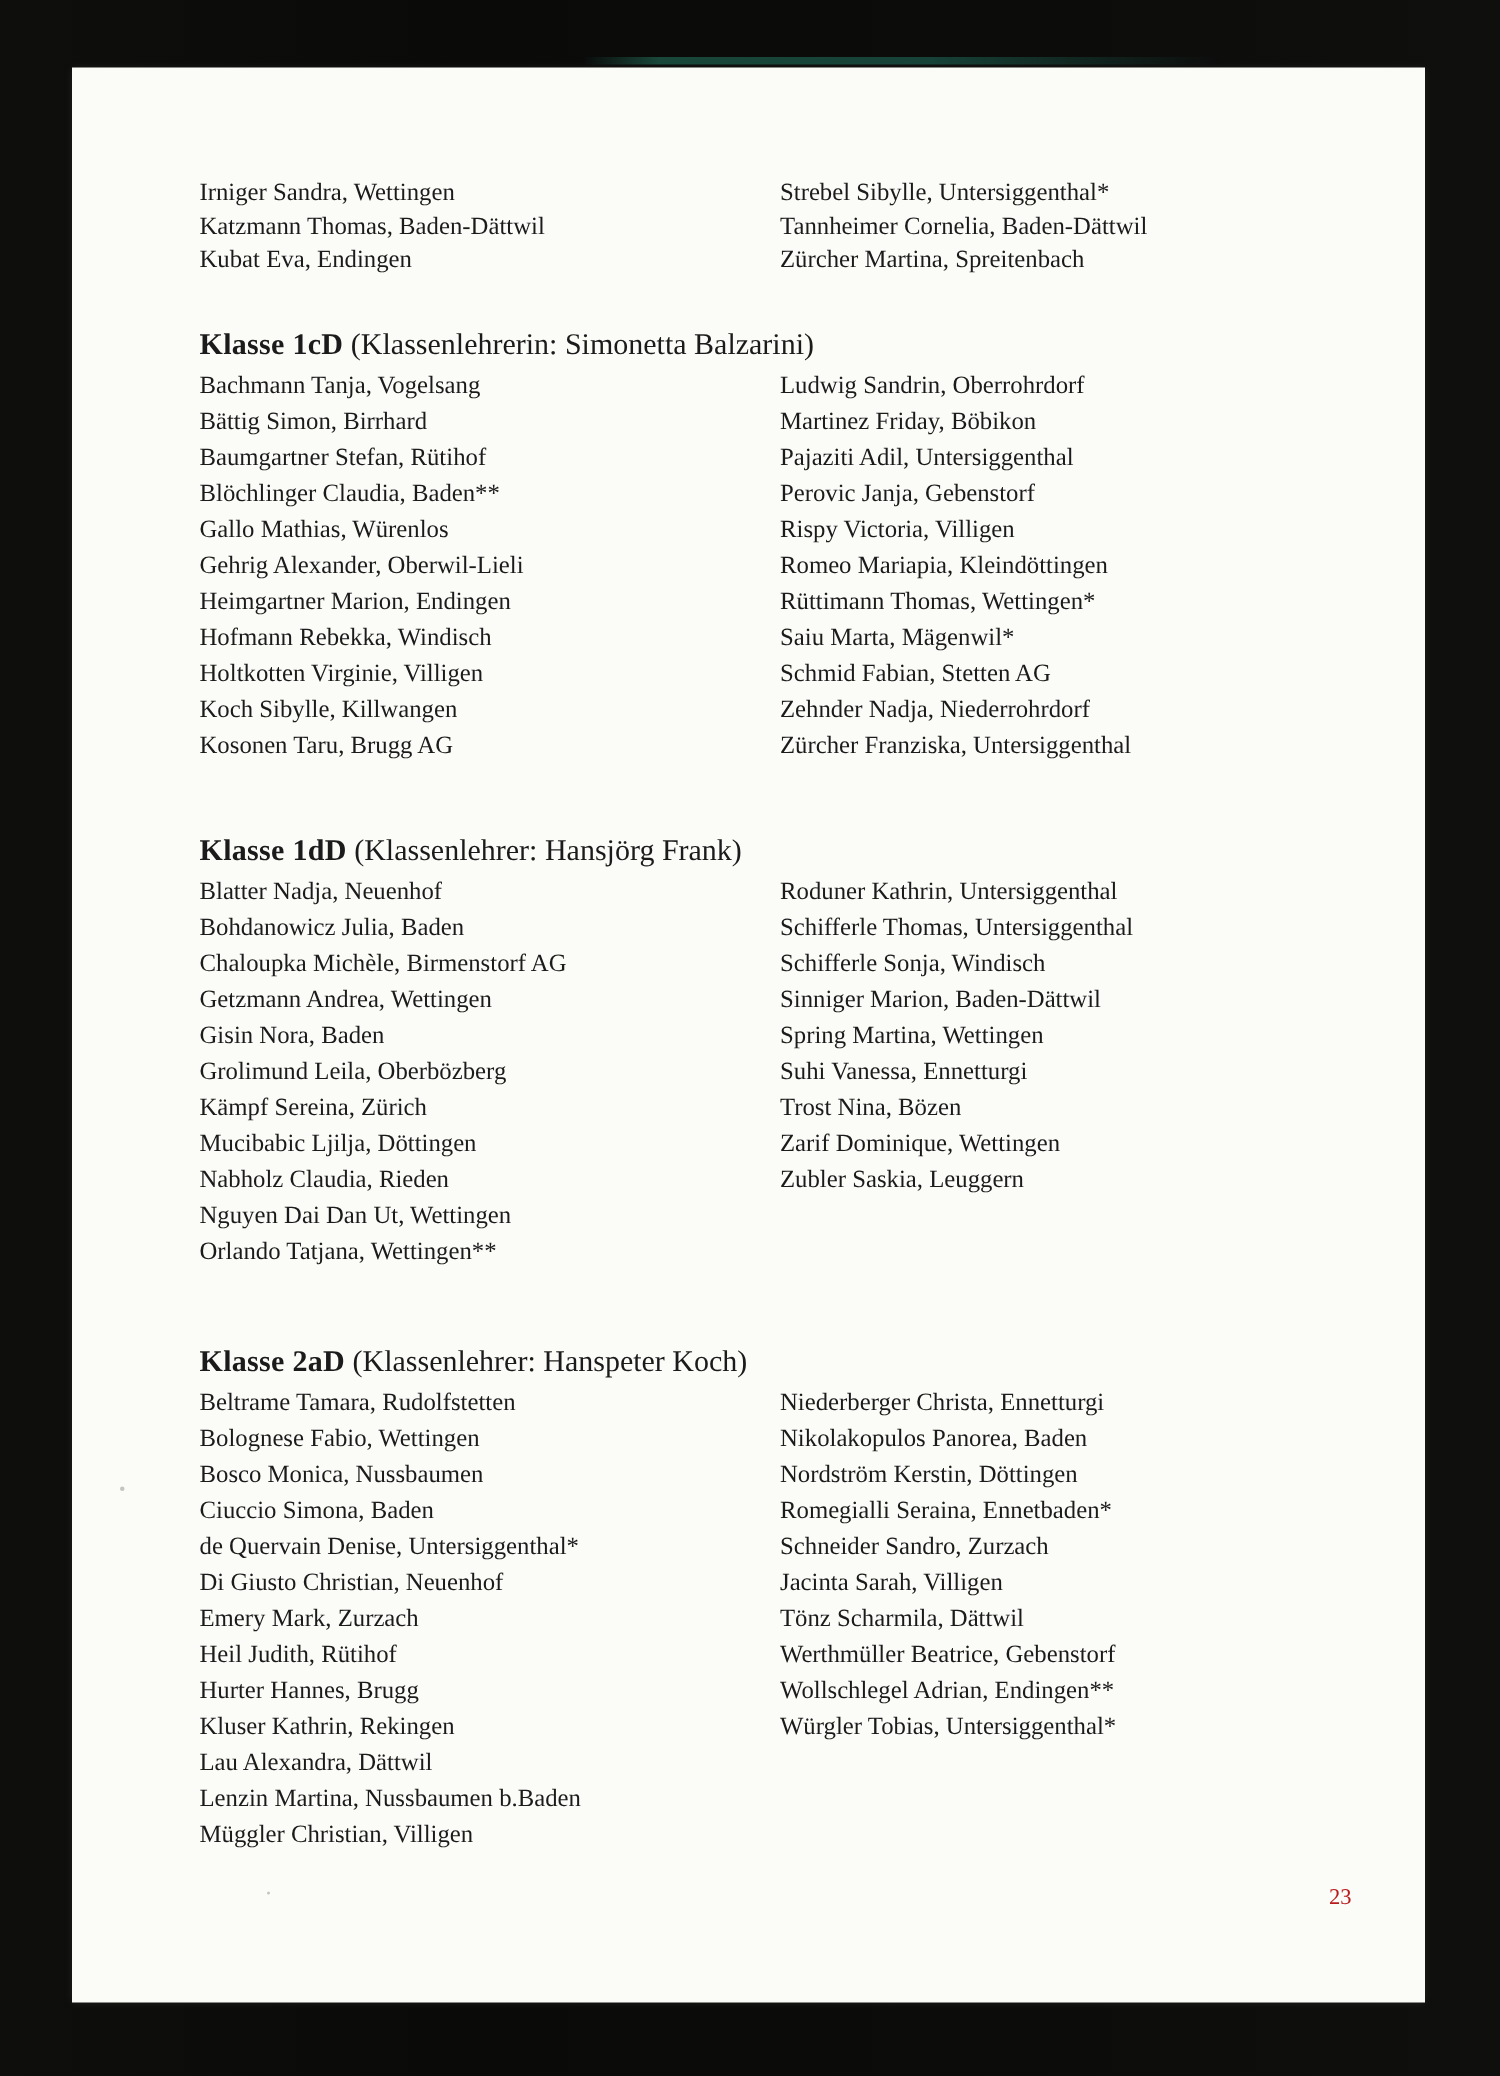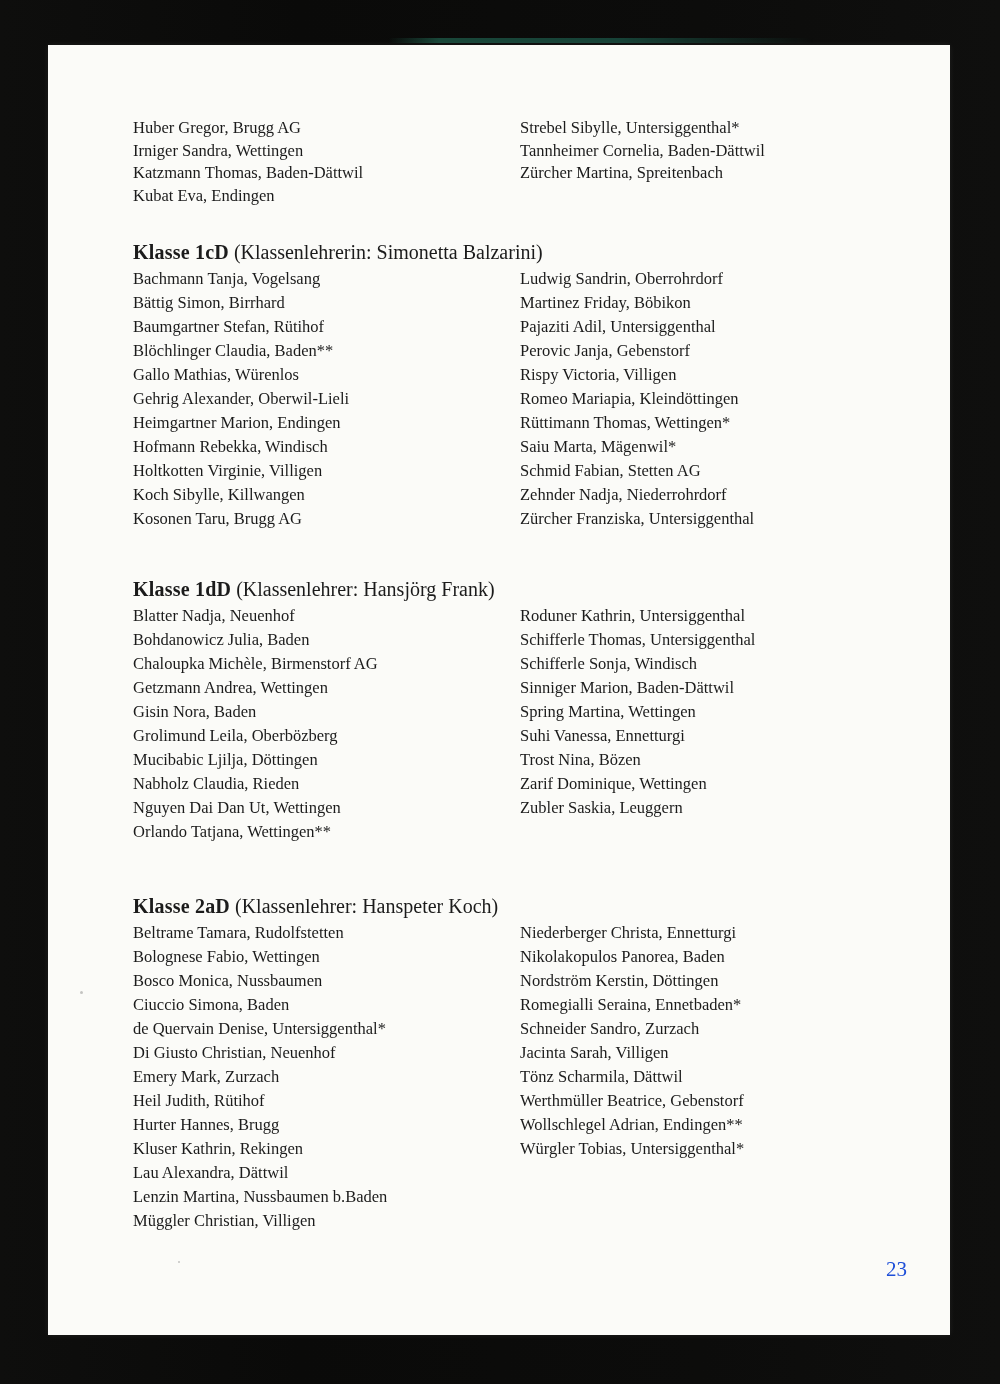--- a/index.html
+++ b/index.html
@@ -73,22 +73,22 @@
   .teacher-note { font-weight: normal; }
   .section li {
     font-size: 16.5px;
     line-height: 24px;
     white-space: nowrap;
   }
   .page-number {
     position: absolute;
     left: 838px;
     top: 1212px;
-    font-size: 21px;
-    color: #1d4ed8;
+    font-size: 15px;
+    color: #b91c1c;
   }
   .speck {
     position: absolute;
     background: rgba(0,0,0,0.22);
     border-radius: 50%;
   }
   .speck-1 { left: 32px; top: 946px; width: 3px; height: 3px; }
   .speck-2 { left: 130px; top: 1216px; width: 2px; height: 2px; }
 </style>
 </head>
@@ -98,21 +98,20 @@
   <div class="artifact-topline"></div>
 
   <div class="page">
     <div class="speck speck-1"></div>
     <div class="speck speck-2"></div>
 
     <div class="content">
 
       <div class="two-col continuation">
         <ul class="name-list">
-            <li>Huber Gregor, Brugg AG</li>
             <li>Irniger Sandra, Wettingen</li>
             <li>Katzmann Thomas, Baden-Dättwil</li>
             <li>Kubat Eva, Endingen</li>
           </ul>
         <ul class="name-list">
             <li>Strebel Sibylle, Untersiggenthal*</li>
             <li>Tannheimer Cornelia, Baden-Dättwil</li>
             <li>Zürcher Martina, Spreitenbach</li>
           </ul>
       </div>
@@ -159,20 +158,21 @@
       <span class="teacher-note"> (Klassenlehrer: Hansjörg Frank)</span>
     </div>
     <div class="two-col">
       <ul class="name-list">
                 <li>Blatter Nadja, Neuenhof</li>
                 <li>Bohdanowicz Julia, Baden</li>
                 <li>Chaloupka Michèle, Birmenstorf AG</li>
                 <li>Getzmann Andrea, Wettingen</li>
                 <li>Gisin Nora, Baden</li>
                 <li>Grolimund Leila, Oberbözberg</li>
+                <li>Kämpf Sereina, Zürich</li>
                 <li>Mucibabic Ljilja, Döttingen</li>
                 <li>Nabholz Claudia, Rieden</li>
                 <li>Nguyen Dai Dan Ut, Wettingen</li>
                 <li>Orlando Tatjana, Wettingen**</li>
               </ul>
       <ul class="name-list">
                 <li>Roduner Kathrin, Untersiggenthal</li>
                 <li>Schifferle Thomas, Untersiggenthal</li>
                 <li>Schifferle Sonja, Windisch</li>
                 <li>Sinniger Marion, Baden-Dättwil</li>

